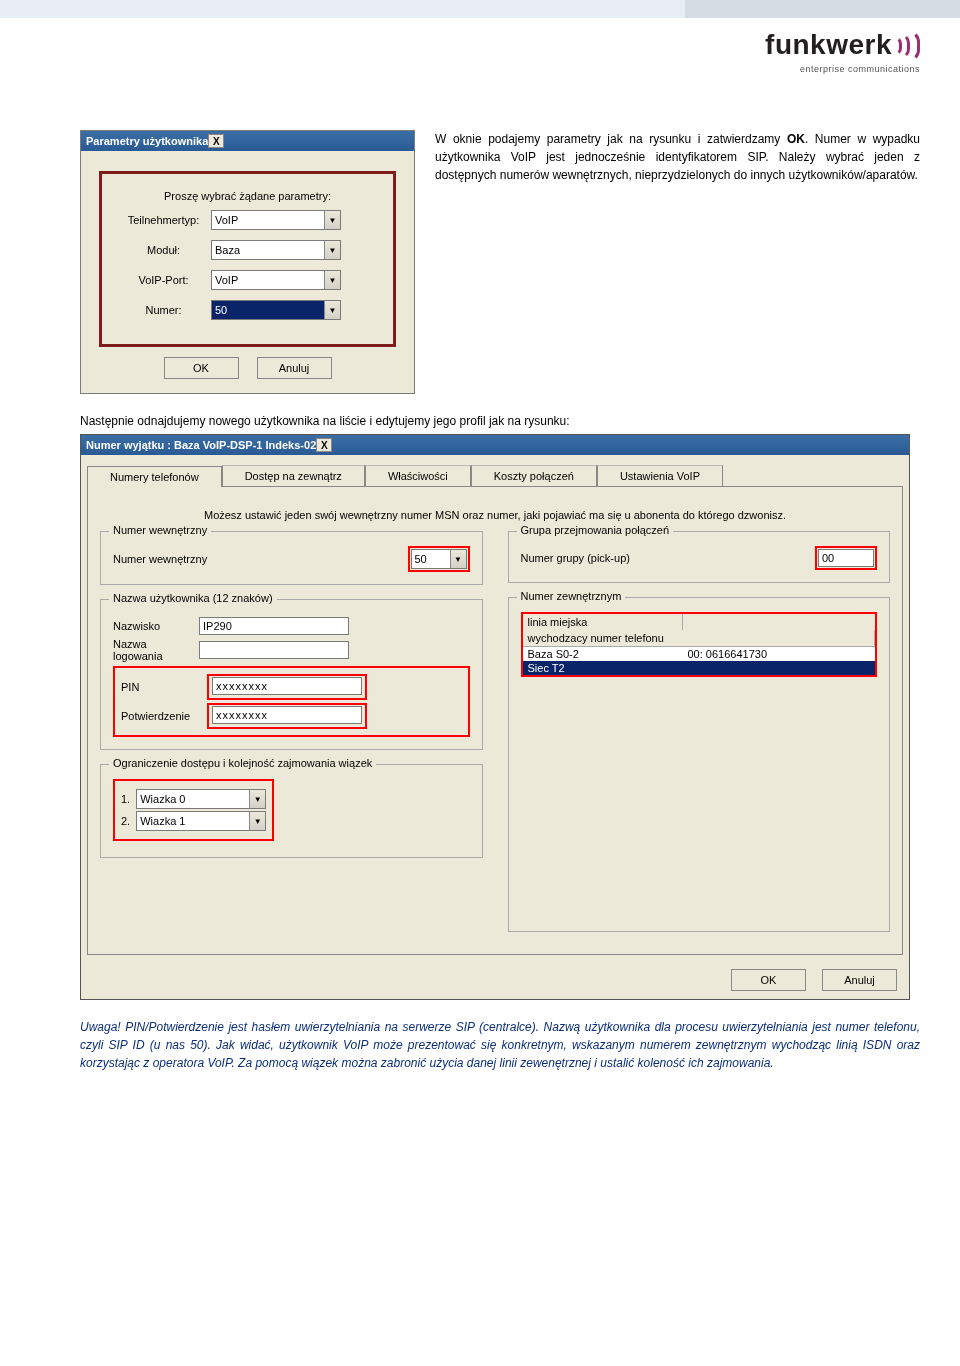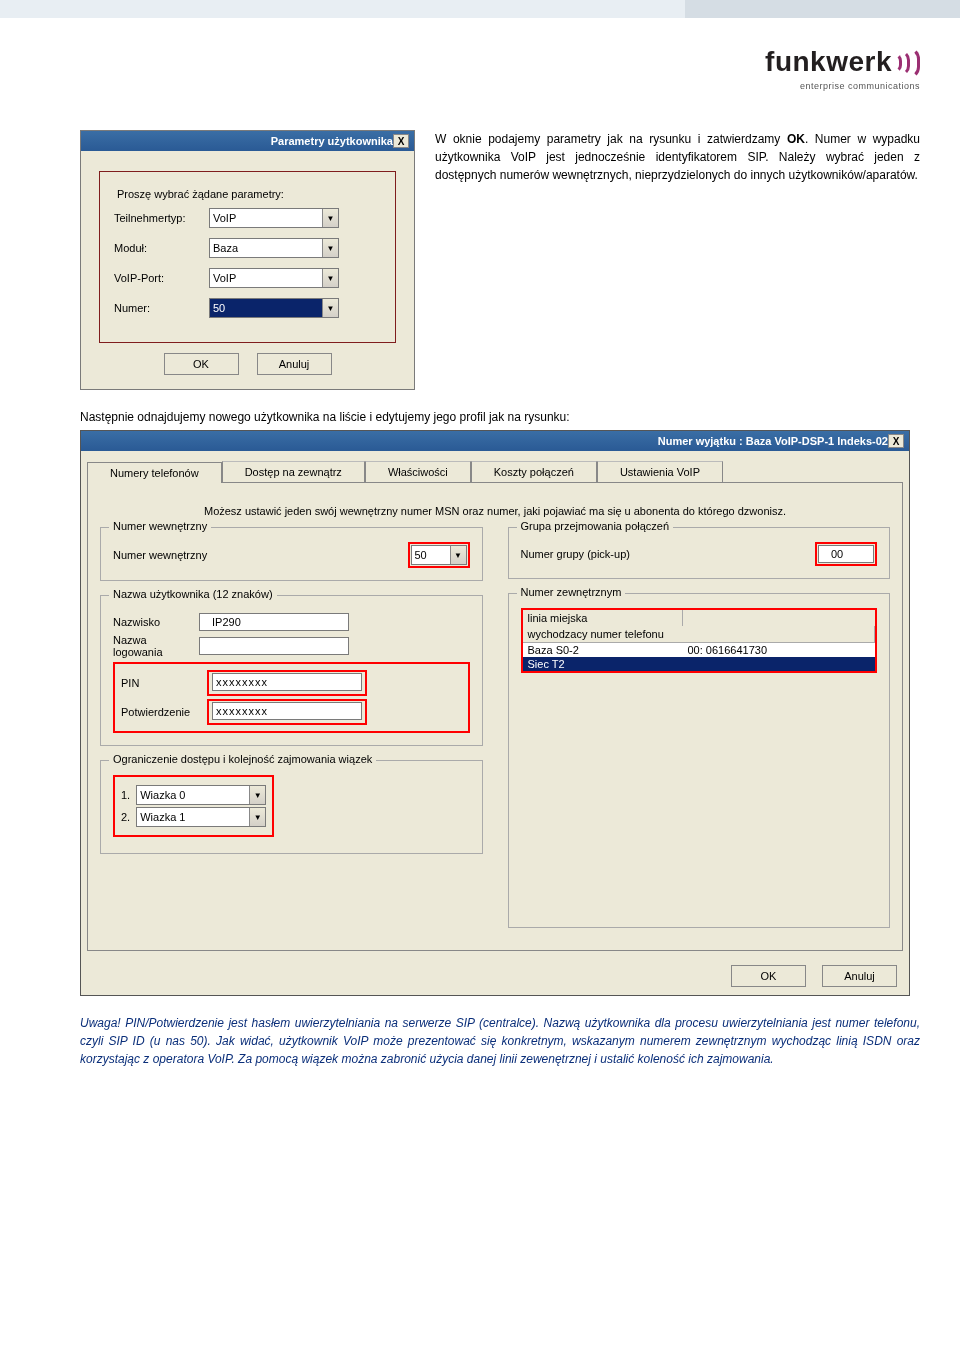--- a/index.html
+++ b/index.html
@@ -1,34 +1,34 @@
 <!DOCTYPE html>
 <html><head>
 <meta charset="utf-8">
 <style>
   * { box-sizing: border-box; margin: 0; padding: 0; }
   body { font-family: Arial, sans-serif; font-size: 11px; background: #fff; color: #000; }
   .page { width: 960px; margin: 0 auto; position: relative; background:#fff; min-height:1366px; }
   .top-band { position:absolute; top:0; left:0; right:0; height:18px; background:#e8eef3; }
   .side-band { position:absolute; top:0; right:0; width:275px; height:18px; background:#d5dde4; }
-  .logo-area { position:absolute; top:45px; right:40px; text-align:right; }
+  .logo-area { position:absolute; top:28px; right:40px; text-align:right; }
   .logo-word { font-size:28px; font-weight:bold; letter-spacing:0.5px; color:#231f20; display:inline-flex; align-items:center;}
   .logo-tag { font-size:9px; color:#555; letter-spacing:0.5px; margin-top:2px; }
   .arcs { display:inline-block; margin-left:2px; }
   .arcs span { display:inline-block; border:3px solid #9b2f72; border-left:none; border-top-color:transparent; border-bottom-color:transparent; border-radius:0 50px 50px 0; vertical-align:middle;}
   .arc1 { width:8px; height:20px; }
   .arc2 { width:10px; height:26px; margin-left:-2px;}
   .arc3 { width:12px; height:32px; margin-left:-2px;}
   .content { padding-top:130px; padding-left:80px; padding-right:40px; }
   .row1 { display:flex; gap:20px; align-items:flex-start; }
   .dialog1 { width:335px; border:1px solid #7a7a7a; background:#ece9d8; }
-  .titlebar { background: linear-gradient(#3a6ea5,#2a5a95); color:#fff; font-weight:bold; font-size:11px; padding:3px 5px; display:flex; justify-content:flex-end; align-items:center; }
+  .titlebar { background: linear-gradient(#3a6ea5,#2a5a95); color:#fff; font-weight:bold; font-size:11px; padding:3px 5px; display:flex; justify-content:flex-start; align-items:center; }
   .closebox { width:16px; height:14px; background:#ece9d8; color:#000; font-size:10px; display:flex; align-items:center; justify-content:center; border:1px solid #888; font-weight:bold;}
   .d1-body { padding:20px 18px 14px; }
-  .fieldset { border:1px solid #7f1d1d; padding:16px 14px 14px; margin-bottom:10px; }
+  .fieldset { border:3px solid #7f1d1d; padding:16px 14px 14px; margin-bottom:10px;text-align:center; }
   .legend { font-size:11px; margin-top:-23px; margin-bottom:8px; background:#ece9d8; display:inline-block; padding:0 3px; }
   .form-row { display:flex; align-items:center; margin-bottom:10px; }
   .form-row label { width:95px; }
   .combo { flex:1; max-width:130px; height:20px; border:1px solid #7a7a7a; background:#fff; display:flex; align-items:center; justify-content:space-between; padding-left:3px; font-size:11px; }
   .combo.sel { background:#0a246a; color:#fff; }
   .combo .arrow { width:16px; height:18px; background:linear-gradient(#ece9d8,#d4d0c8); border-left:1px solid #888; display:flex; align-items:center; justify-content:center; font-size:8px; color:#000;}
   .btn-row { display:flex; justify-content:center; gap:18px; margin-top:10px; }
   .winbtn { width:75px; height:22px; background:#ece9d8; border:1px solid #888; font-size:11px; display:flex; align-items:center; justify-content:center; cursor:pointer; }
   .para1 { font-size:12px; line-height:1.5; text-align:justify; flex:1;}
   .para1 b { font-weight:bold; }
@@ -39,21 +39,21 @@
   .tab.active { background:#ece9d8; top:1px; z-index:1; }
   .tab:not(.active){ border-top-color:#bbb; }
   .tabbody { padding:6px 12px 8px; border:1px solid #888; margin:0 6px 6px; border-top:none; background:#ece9d8;}
   .info-line { text-align:center; font-size:11px; padding:16px 10px 10px; }
   .grid2 { display:flex; gap:25px; }
   .col { flex:1; }
   .group { border:1px solid #aaa; padding:14px 12px 12px; margin-bottom:14px; position:relative;}
   .group-title { position:absolute; top:-8px; left:8px; background:#ece9d8; padding:0 4px; font-size:11px; }
   .inline-row { display:flex; align-items:center; justify-content:space-between; }
   .redbox { border:2px solid red; padding:1px;}
-  .txtinput { height:18px; border:1px solid #7a7a7a; background:#fff; font-size:11px; padding:1px 12px; width:150px;}
+  .txtinput { height:18px; border:1px solid #7a7a7a; background:#fff; font-size:11px; padding:1px 3px; width:150px;}
   .short { width:56px; }
   .listbox { border:2px solid red; background:#fff; font-size:11px;}
   .listhdr { display:flex; background:#ece9d8; border-bottom:1px solid #aaa;flex-direction:column;}
   .listhdr span { padding:2px 5px; border-right:1px solid #aaa;}
   .listrow { display:flex; }
   .listrow span { padding:1px 5px;}
   .listrow.sel { background:#0a246a; color:#fff;}
   .lh1 { width:160px;} .lh2 { flex:1;}
   .pin-row { display:flex; align-items:center; margin:3px 0;}
   .pin-row label { width:86px;}

